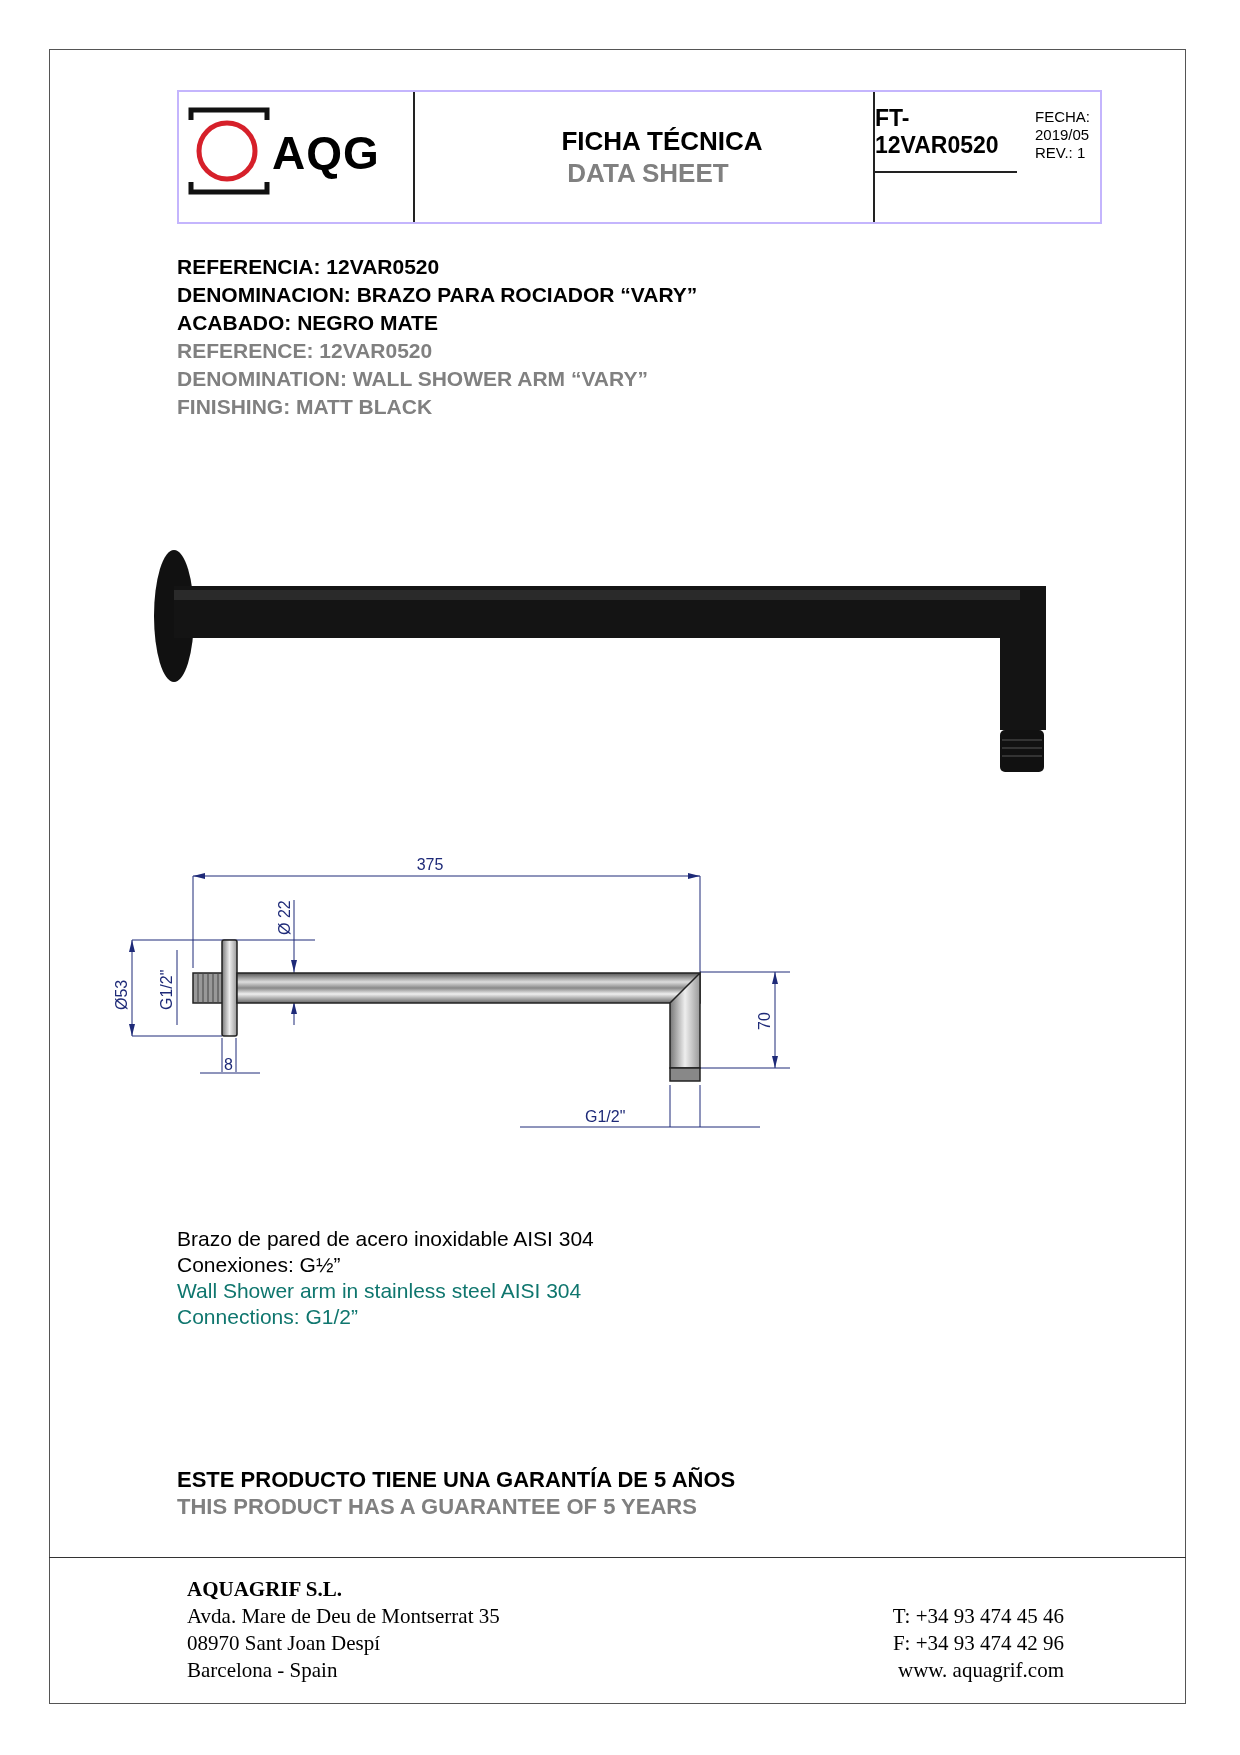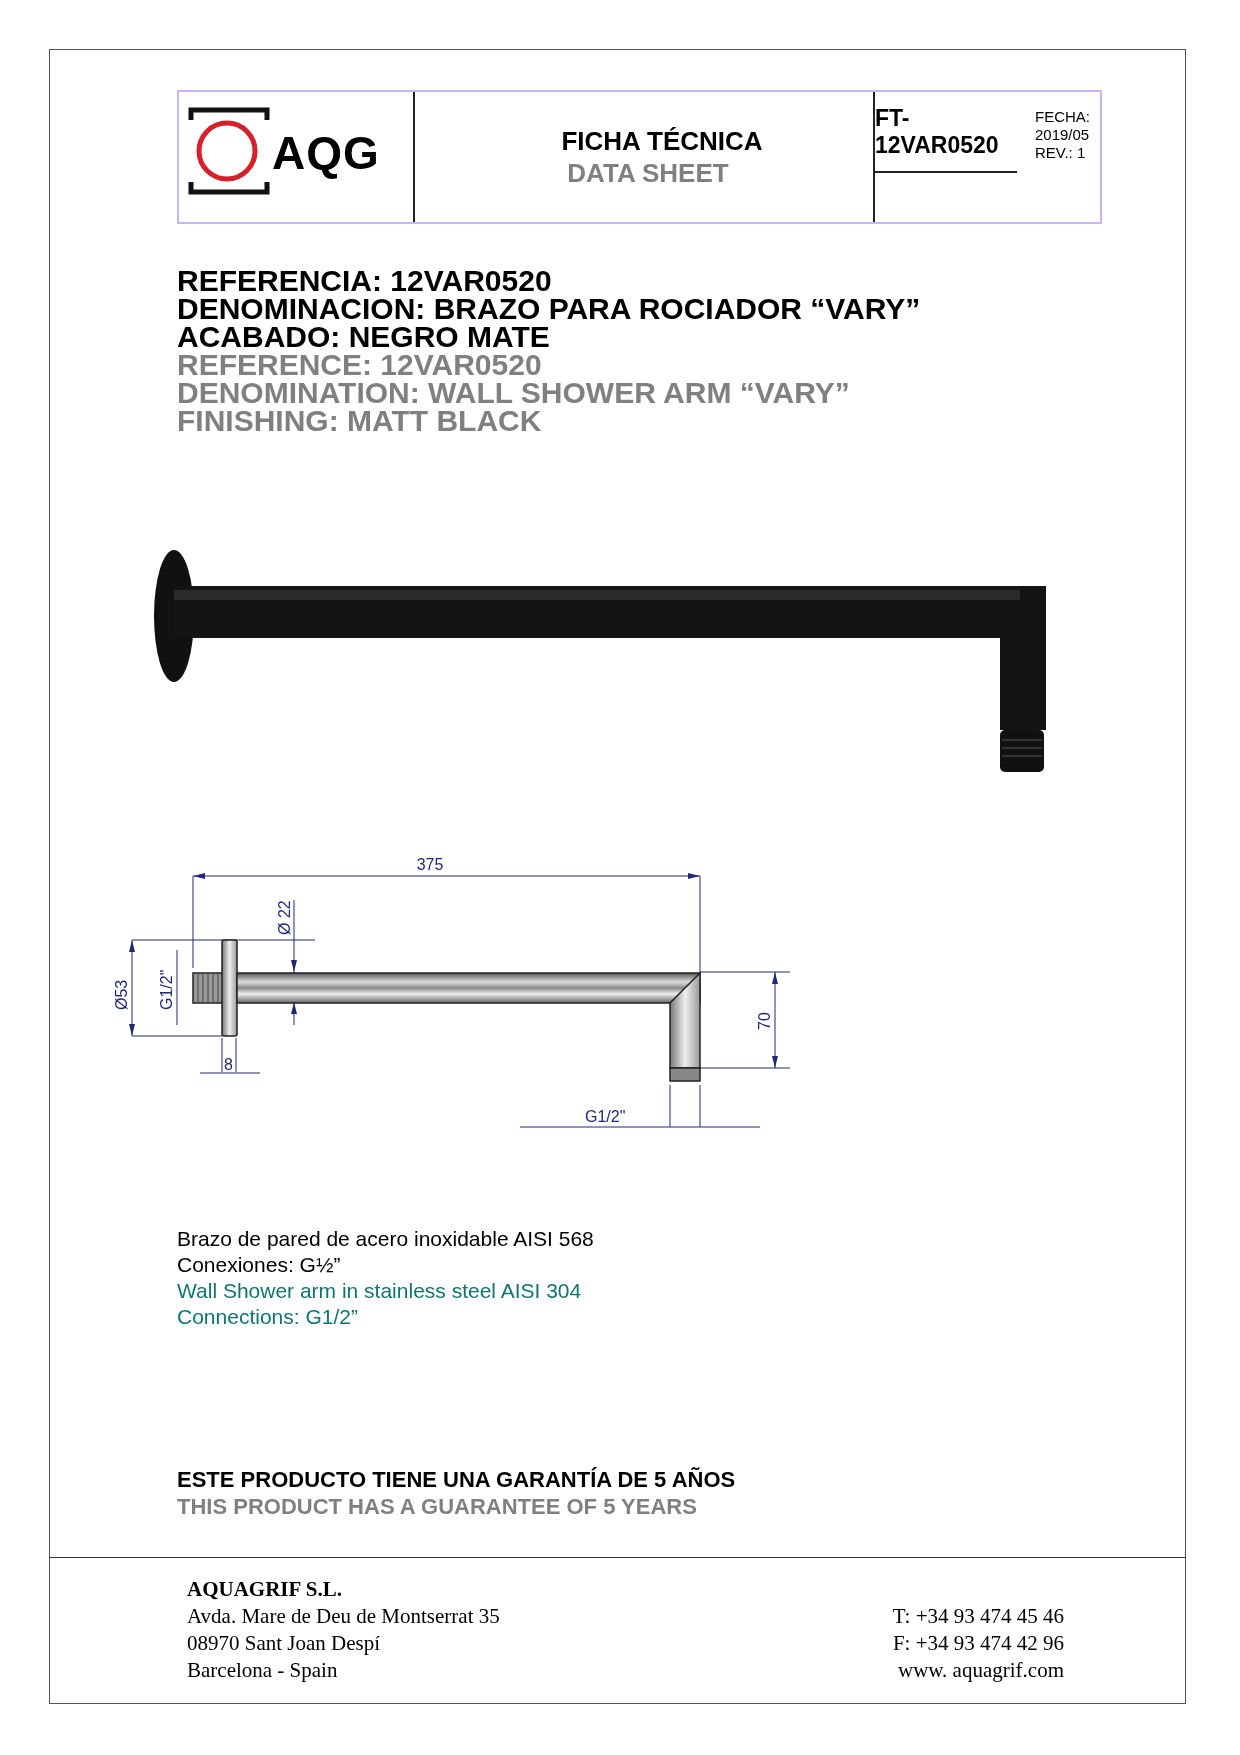--- a/index.html
+++ b/index.html
@@ -8,21 +8,21 @@
   .header-table { position: absolute; left: 177px; top: 90px; width: 925px; height: 134px; border: 2px solid #c4b5fd; box-sizing: border-box; display: flex; }
   .hdr-logo { width: 234px; border-right: 2px solid #222; position: relative; }
   .hdr-title { width: 458px; border-right: 2px solid #222; text-align: center; display: flex; flex-direction: column; justify-content: center; }
   .hdr-right { flex: 1; display: flex; flex-direction: row; gap: 8px; }
   .hdr-code { height: 79px; border-bottom: 2px solid #222; display: flex; align-items: center; justify-content: center; font-weight: bold; font-size: 23px; }
   .hdr-meta { flex: 1; padding: 16px 10px 0 10px; font-size: 15px; line-height: 18px; }
   .title-es { font-weight: bold; font-size: 26px; line-height: 32px; padding-left: 36px; }
   .title-en { font-weight: bold; font-size: 26px; line-height: 32px; color: #808080; margin-left: 8px; }
   .logo-svg { position: absolute; left: 8px; top: 14px; }
   .logo-text { position: absolute; left: 93px; top: 34px; font-size: 46px; font-weight: bold; letter-spacing: 1px; }
-  .info-block { position: absolute; left: 177px; top: 267px; font-weight: bold; font-size: 30px; line-height: 28px; }
+  .info-block { position: absolute; left: 177px; top: 253px; font-weight: bold; font-size: 21px; line-height: 28px; }
   .info-block .en { color: #808080; }
   .photo { position: absolute; left: 140px; top: 530px; }
   .drawing { position: absolute; left: 100px; top: 840px; }
   .dim-text { font-family: "Liberation Sans", sans-serif; font-size: 16px; fill: #1e2a78; }
   .desc { position: absolute; left: 177px; top: 1226px; font-size: 21px; line-height: 26px; }
   .desc .en { color: #0f766e; }
   .guarantee { position: absolute; left: 177px; top: 1466px; font-weight: bold; font-size: 22px; line-height: 27px; }
   .guarantee .en { color: #808080; }
   .footer-line { position: absolute; left: 49px; top: 1557px; width: 1137px; height: 0; border-top: 1.5px solid #333; }
   .footer-left { position: absolute; left: 187px; top: 1576px; font-family: "Liberation Serif", serif; font-size: 21px; line-height: 27px; }
@@ -137,21 +137,21 @@
   <text class="dim-text" x="330" y="30" text-anchor="middle">375</text>
   <text class="dim-text" transform="translate(190,95) rotate(-90)">Ø 22</text>
   <text class="dim-text" transform="translate(27,170) rotate(-90)">Ø53</text>
   <text class="dim-text" transform="translate(72,170) rotate(-90)">G1/2"</text>
   <text class="dim-text" x="124" y="230">8</text>
   <text class="dim-text" transform="translate(670,190) rotate(-90)">70</text>
   <text class="dim-text" x="485" y="282">G1/2"</text>
 </svg>
 
 <div class="desc">
-  <div>Brazo de pared de acero inoxidable AISI 568</div>
+  <div>Brazo de pared de acero inoxidable AISI 304</div>
   <div>Conexiones: G½”</div>
   <div class="en">Wall Shower arm in stainless steel AISI 304</div>
   <div class="en">Connections: G1/2”</div>
 </div>
 
 <div class="guarantee">
   <div>ESTE PRODUCTO TIENE UNA GARANTÍA DE 5 AÑOS</div>
   <div class="en">THIS PRODUCT HAS A GUARANTEE OF 5 YEARS</div>
 </div>
 

